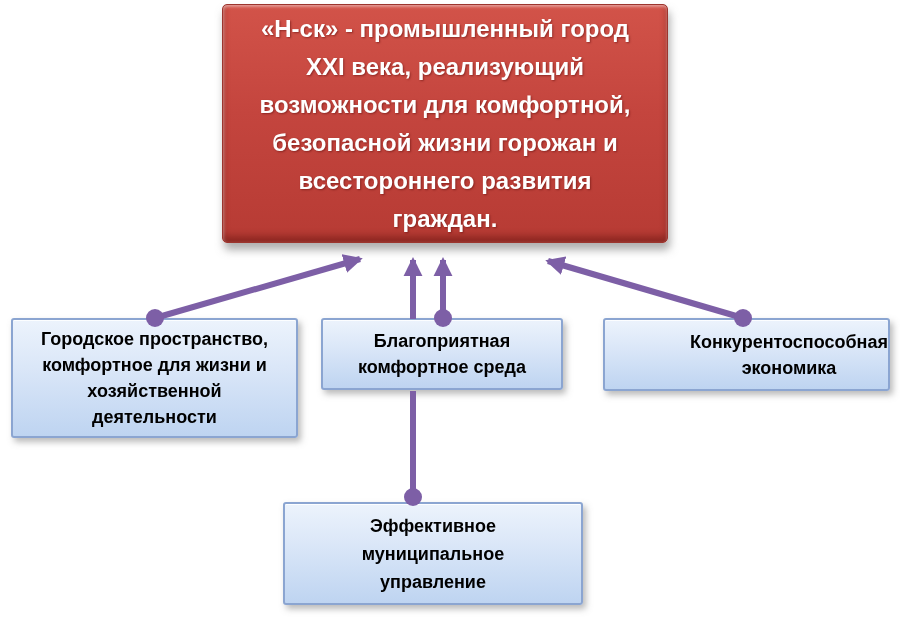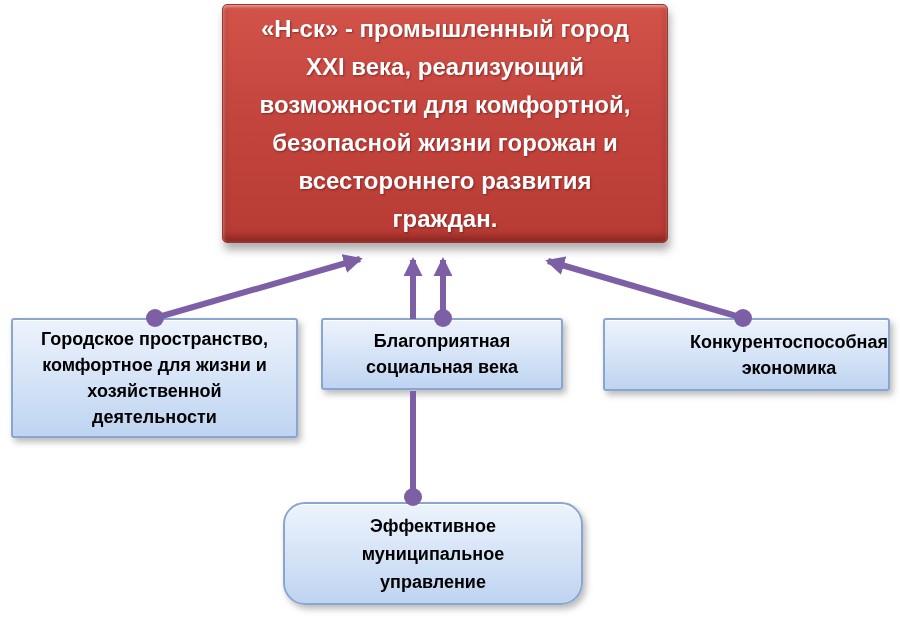--- a/index.html
+++ b/index.html
@@ -68,21 +68,21 @@
     z-index: 3;
   }
   .pillar .box-text {
     color: #000000;
     font-size: 18px;
     line-height: 26px;
   }
   .pillar-urban    { left: 11px;  top: 318px; width: 287px; height: 120px; }
   .pillar-social   { left: 321px; top: 318px; width: 242px; height: 72px; }
   .pillar-economy  { left: 603px; top: 318px; width: 287px; height: 73px; justify-content: flex-end; }
-  .pillar-governance { left: 283px; top: 502px; width: 300px; height: 103px; border-radius: 22px; }
+  .pillar-governance { left: 283px; top: 502px; width: 300px; height: 103px; }
   .pillar-governance .box-text { line-height: 28px; }
 </style>
 </head>
 <body>
 
 <div class="canvas">
 
   <div class="box pillar pillar-urban">
     <div class="box-text">Городское пространство,
 комфортное для жизни и
@@ -94,21 +94,21 @@
     <div class="box-text">«Н-ск» - промышленный город
 XXI века, реализующий
 возможности для комфортной,
 безопасной жизни горожан и
 всестороннего развития
 граждан.</div>
   </div>
 
   <div class="box pillar pillar-social">
     <div class="box-text">Благоприятная
-социальная века</div>
+комфортное среда</div>
   </div>
 
   <div class="box pillar pillar-economy">
     <div class="box-text">Конкурентоспособная
 экономика</div>
   </div>
 
   <div class="box pillar pillar-governance">
     <div class="box-text">Эффективное
 муниципальное

